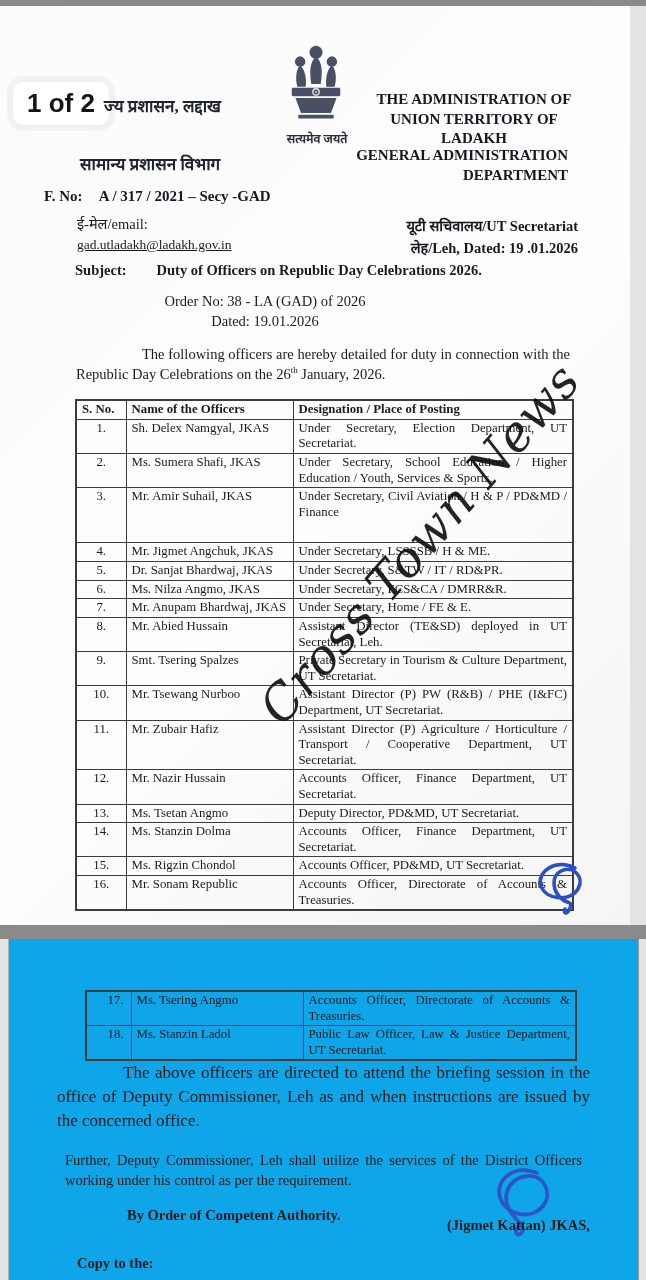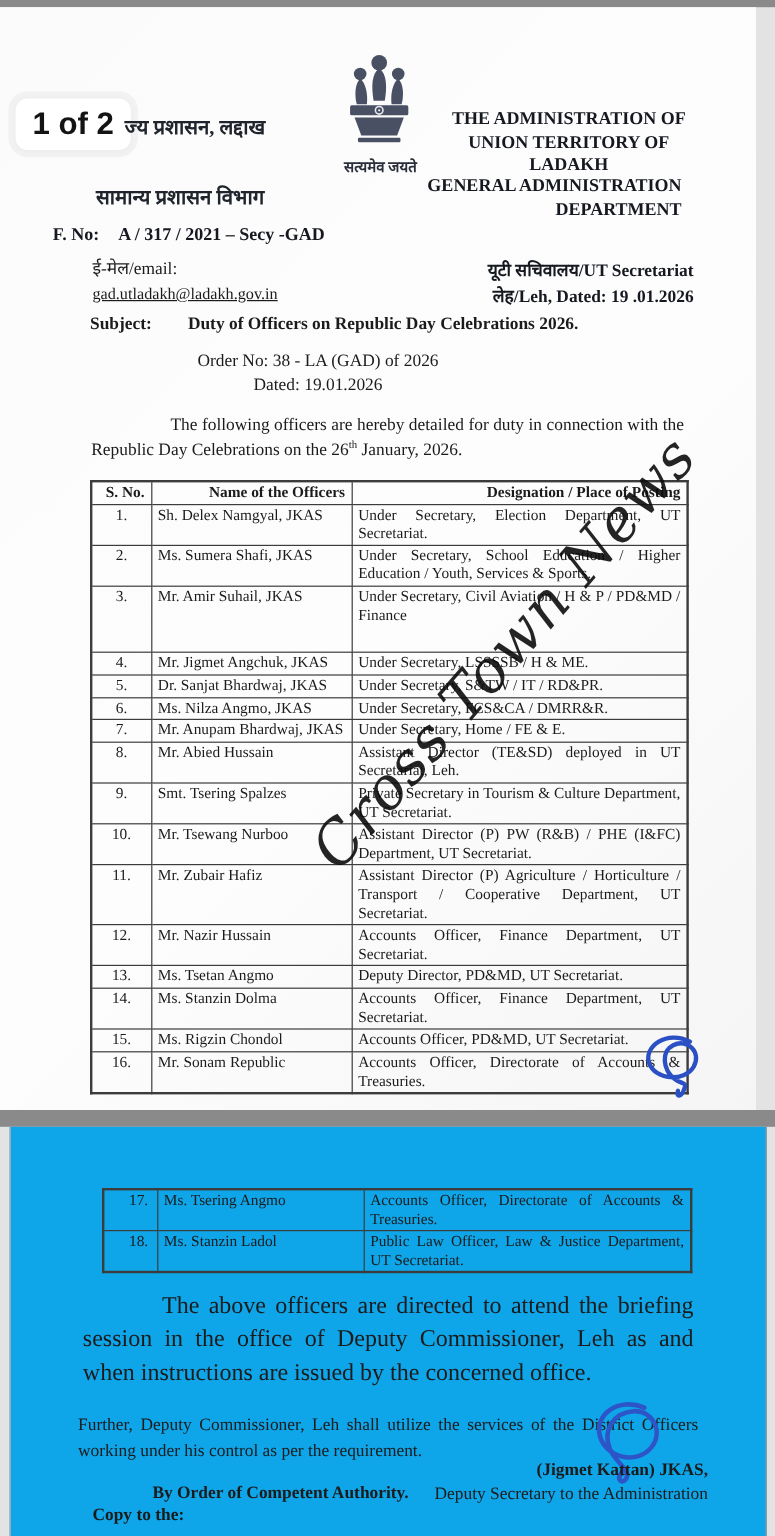--- a/index.html
+++ b/index.html
@@ -37,38 +37,38 @@
   .subject-row .subject-text{margin-left:30px;}
   .order-block{width:420px;margin:13px 0 0 55px;text-align:center;
                font-size:14.5px;font-weight:normal;line-height:1.35;}
   .intro-para{margin-top:13px;padding:0 76px;font-size:14.5px;line-height:1.4;
               text-align:justify;text-indent:66px;}
   sup{font-size:9px;}
 
   .doc-table{border-collapse:collapse;table-layout:fixed;background:transparent;}
   .doc-table td,.doc-table th{border:1px solid #3c3c3c;vertical-align:top;
        padding:1px 5px;font-size:12.8px;line-height:1.22;}
-  .doc-table th{font-weight:bold;text-align:right;}
+  .doc-table th{font-weight:bold;text-align:left;}
   .c-no{text-align:center;}
   .c-desig{text-align:justify;}
   .t1{margin:12px 0 0 75px;width:497px;border:2px solid #3c3c3c;}
   .t1 tbody tr:nth-child(3) td{padding-bottom:22px;}
   .t2{margin:51px 0 0 76px;width:490px;border:2px solid #3c3c3c;}
   .t2 .c-no{text-align:right;padding-right:7px;}
 
   .watermark{position:absolute;left:420px;top:538px;transform:translate(-50%,-50%) rotate(-49deg);
              white-space:nowrap;font-family:"DejaVu Serif","Liberation Serif",serif;
              font-style:italic;font-size:49px;letter-spacing:1px;color:rgba(12,12,12,.9);
              pointer-events:none;z-index:5;}
   .sig1{position:absolute;left:528px;top:854px;}
 
   
   .page2{position:absolute;top:939px;left:8px;width:629px;height:341px;background:#0ea5e9;
          border-left:1px solid #b0b0b0;border-right:1px solid #9a9a9a;}
-  .p2-para1{margin-top:13px;padding:0 60px;font-size:20px;line-height:1.4;
+  .p2-para1{margin-top:0;padding:0 48px;font-size:17px;line-height:1.4;
             text-align:justify;text-indent:66px;}
   .p2-para2{margin-top:12px;padding:0 56px;font-size:14.5px;line-height:1.4;text-align:justify;}
   .by-order{margin:17px 0 0 118px;font-size:14.5px;font-weight:bold;}
   .sig2{position:absolute;left:468px;top:228px;}
   .signatory{position:absolute;right:48px;top:276px;text-align:right;font-size:14.5px;line-height:1.4;}
   .signatory-name{font-weight:bold;}
   .copy-to{position:absolute;left:68px;top:316px;font-size:14.5px;font-weight:bold;}
 </style>
 </head>
 <body>
@@ -292,18 +292,17 @@
     <div class="by-order">By Order of Competent Authority.</div>
 
     <div class="sig2">
       <svg width="86" height="76" viewBox="0 0 86 76">
         <path d="M60 6 C38 -3 18 12 23 30 C28 48 54 54 66 39 C76 26 67 8 51 9 C35 10 25 24 31 40 C35 51 49 58 45 65 C42 70 36 67 41 60" fill="none" stroke="#2d55c8" stroke-width="3.8" stroke-linecap="round" stroke-linejoin="round"></path>
       </svg>
     </div>
 
     <div class="signatory">
       <div class="signatory-name">(Jigmet Kattan) JKAS,</div>
-      <div>Deputy Secretary to the Administration</div>
     </div>
 
     <div class="copy-to">Copy to the:</div>
   </div>
 </div>
 
 </body></html>

